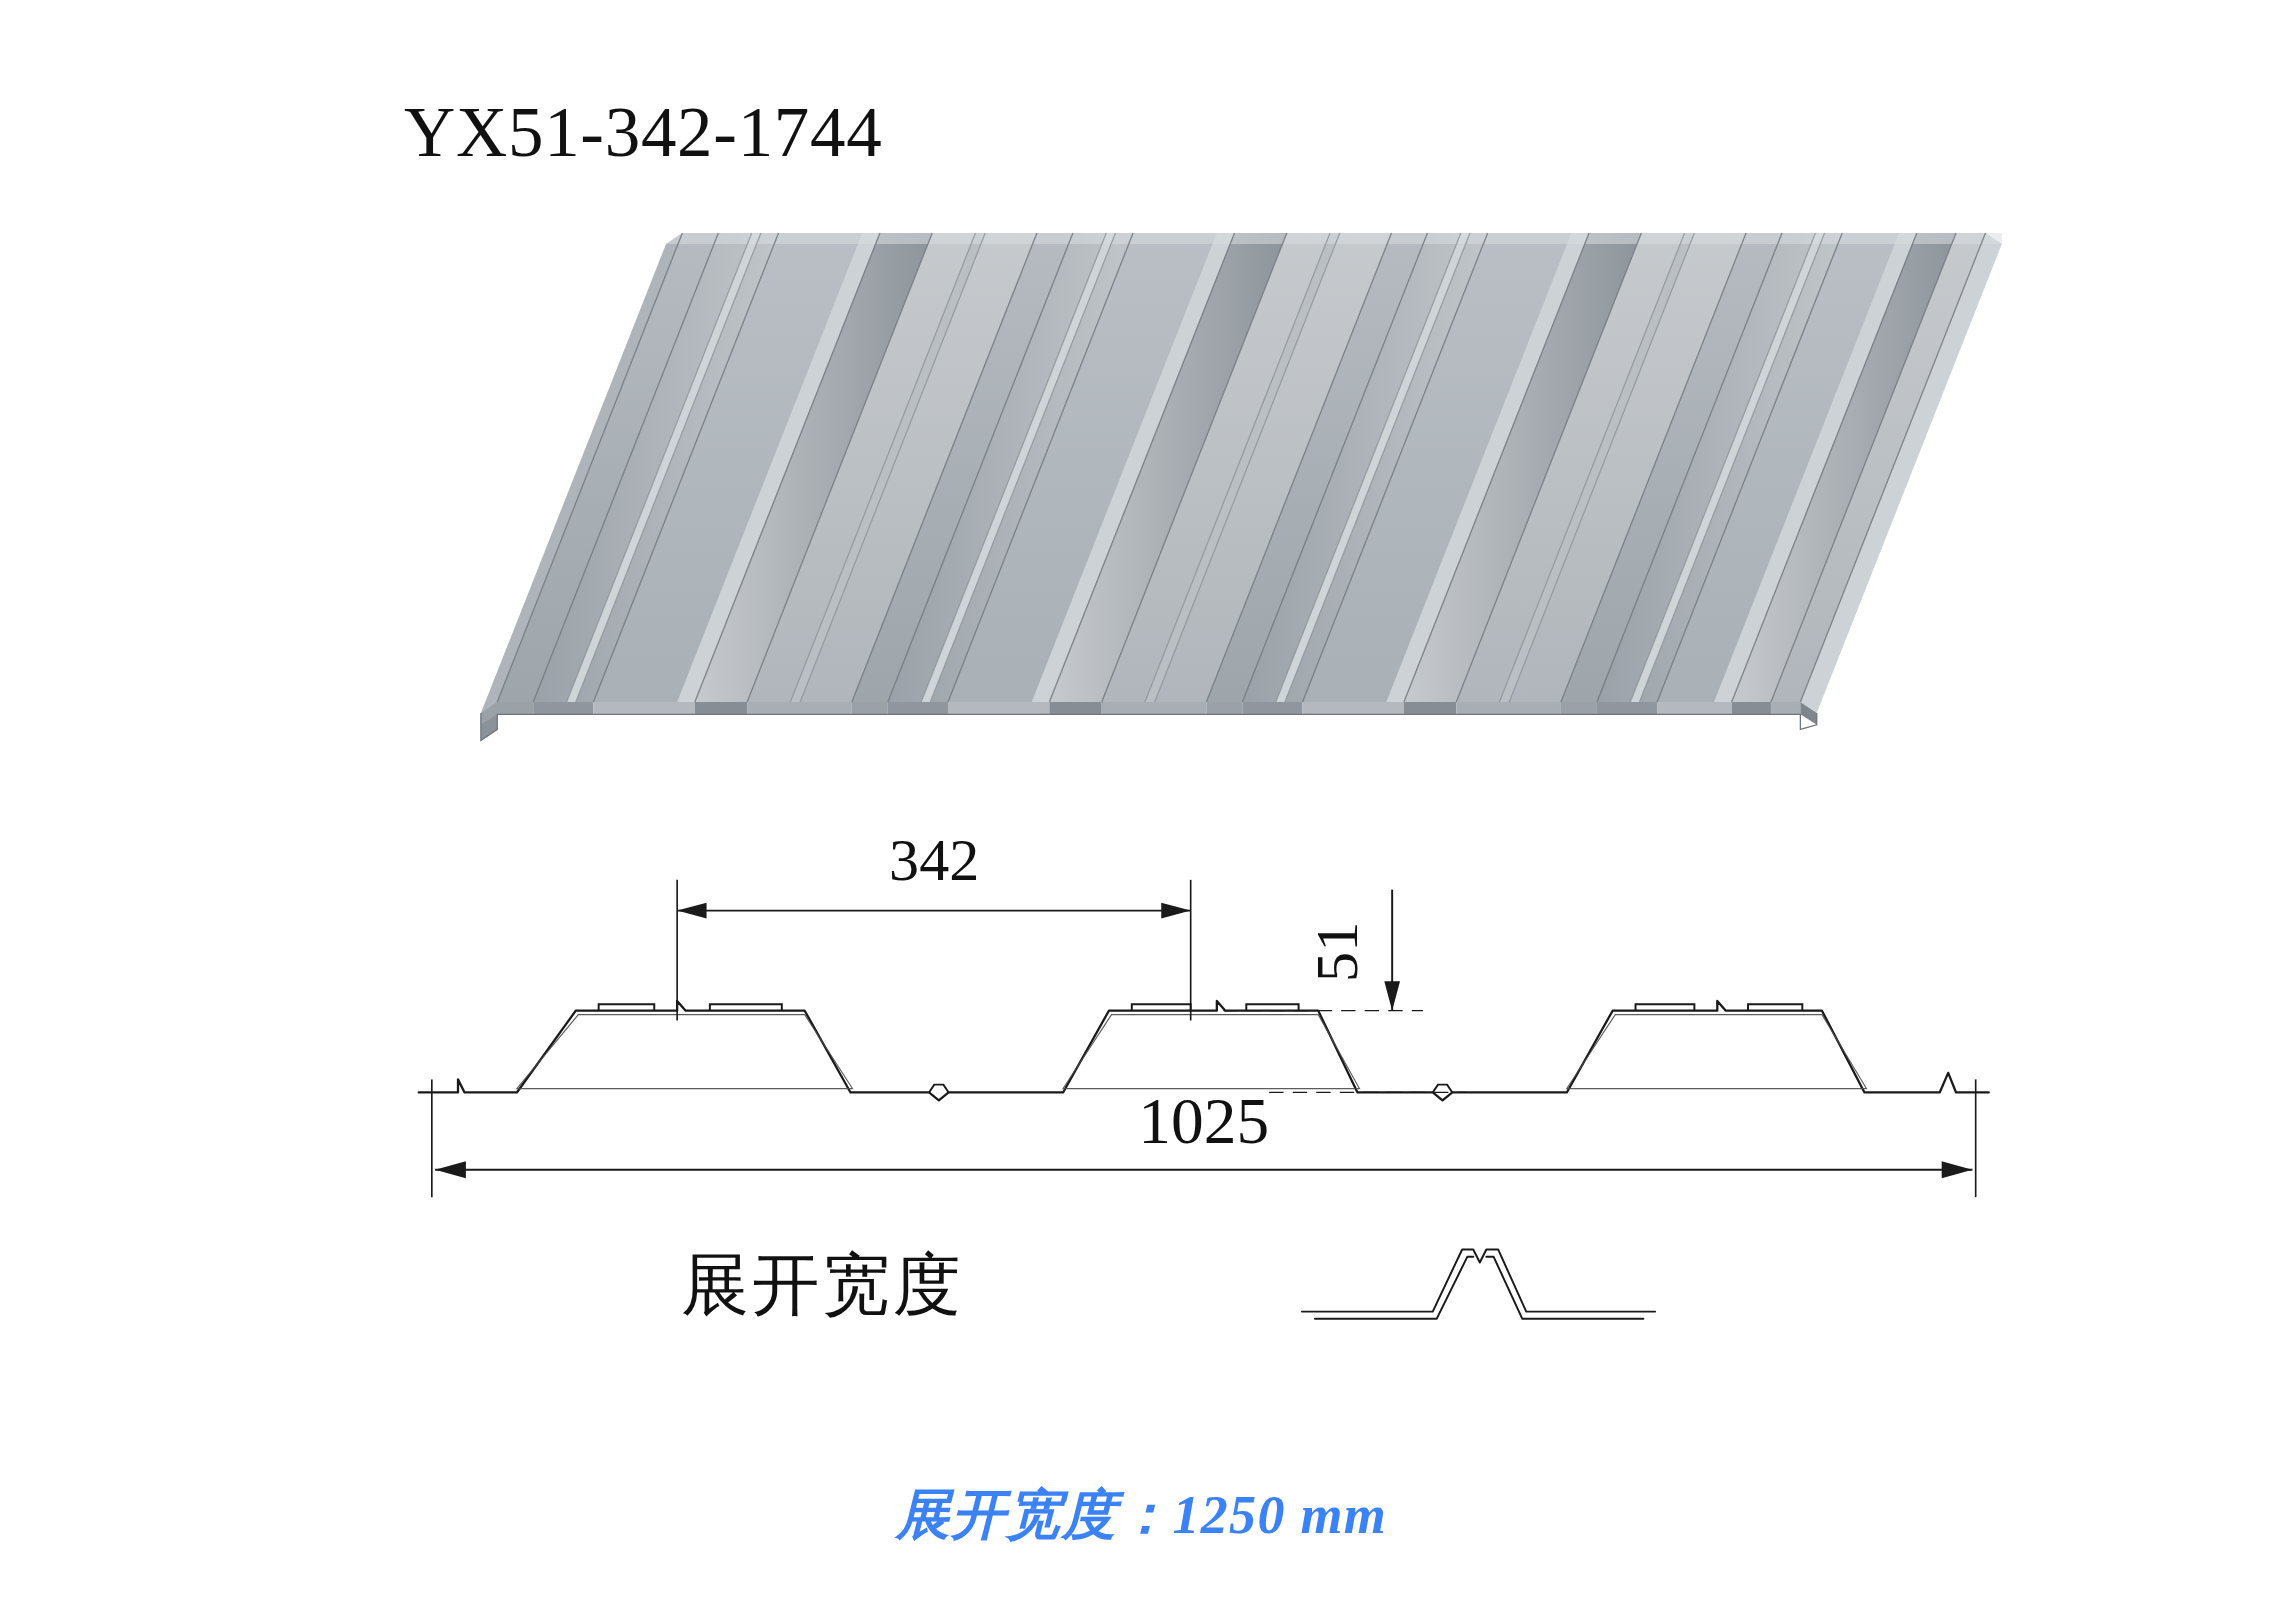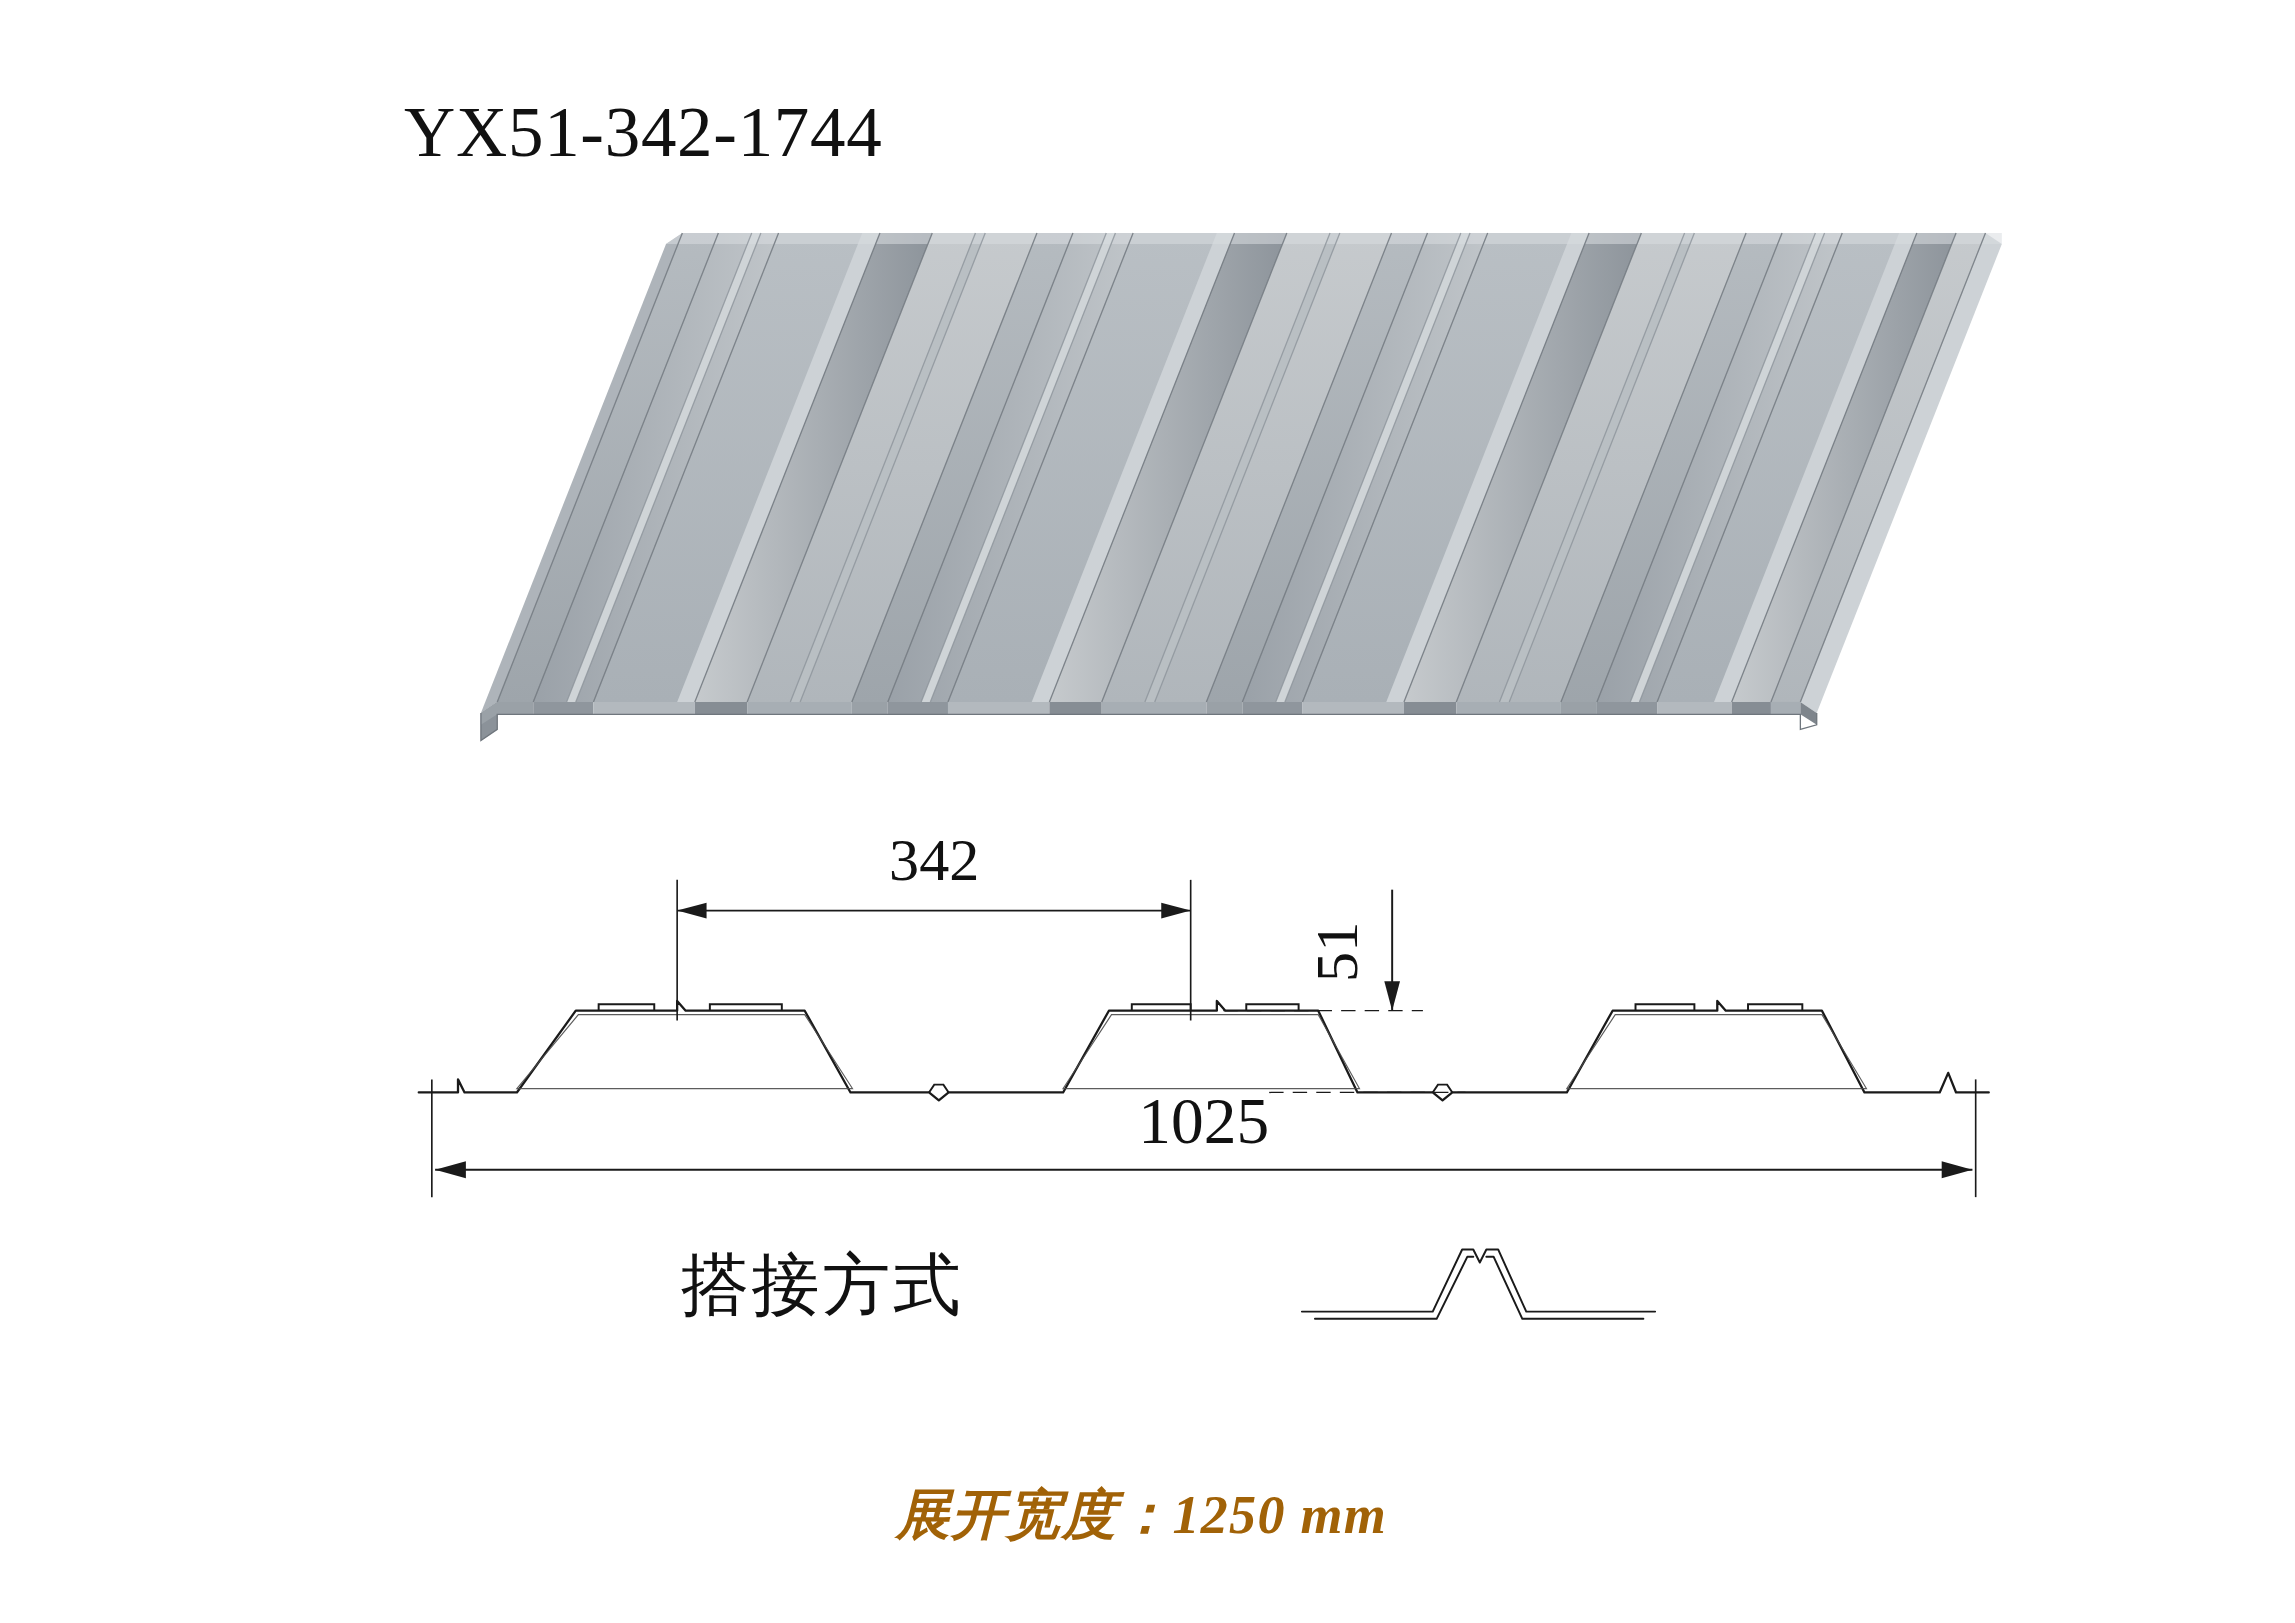--- a/index.html
+++ b/index.html
@@ -6,21 +6,21 @@
   body{width:2295px;height:1623px;position:relative;overflow:hidden;
        font-family:"Liberation Serif", serif;color:#111;}
   .layer{position:absolute;left:0;top:0;width:2295px;height:1623px;}
   #title{position:absolute;left:404px;top:92px;font-size:71px;letter-spacing:0.7px;
          font-family:"Liberation Serif", serif;color:#111;white-space:nowrap;}
   #lap-label{position:absolute;left:681px;top:1240px;font-size:68px;
              font-family:"DejaVu Sans", sans-serif;color:#111;white-space:nowrap;
              letter-spacing:2.6px;}
   #width-note{position:absolute;left:896px;top:1479px;font-size:54px;
               font-family:"Liberation Serif", serif;font-style:italic;font-weight:bold;
-              color:#a16207;white-space:nowrap;letter-spacing:1.3px;}
+              color:#3b82f6;white-space:nowrap;letter-spacing:1.3px;}
   .dim-text{font-family:"Liberation Serif", serif;fill:#111;}
 </style>
 </head>
 <body>
 
 <div id="title">YX51-342-1744</div>
 
 <svg class="layer" viewBox="0 0 3508 2481" width="2295" height="1623" xmlns="http://www.w3.org/2000/svg">
   <defs>
     <linearGradient id="gTop" x1="0" y1="0" x2="0" y2="1">
@@ -229,15 +229,15 @@
   </g>
 
   <g fill="none" stroke="#1a1a1a" stroke-width="3" stroke-linejoin="round" stroke-linecap="round">
     <path d="M 1990,2005 L 2190,2005 L 2235,1910 L 2252,1910 L 2262,1930
              L 2272,1910 L 2290,1910 L 2333,2005 L 2530,2005"></path>
     <path d="M 2010,2016 L 2196,2016 L 2243,1921 L 2252,1921"></path>
     <path d="M 2272,1921 L 2283,1921 L 2327,2016 L 2512,2016"></path>
   </g>
 </svg>
 
-<div id="lap-label">搭接方式</div>
+<div id="lap-label">展开宽度</div>
 <div id="width-note">展开宽度：1250 mm</div>
 
 
 </body></html>

